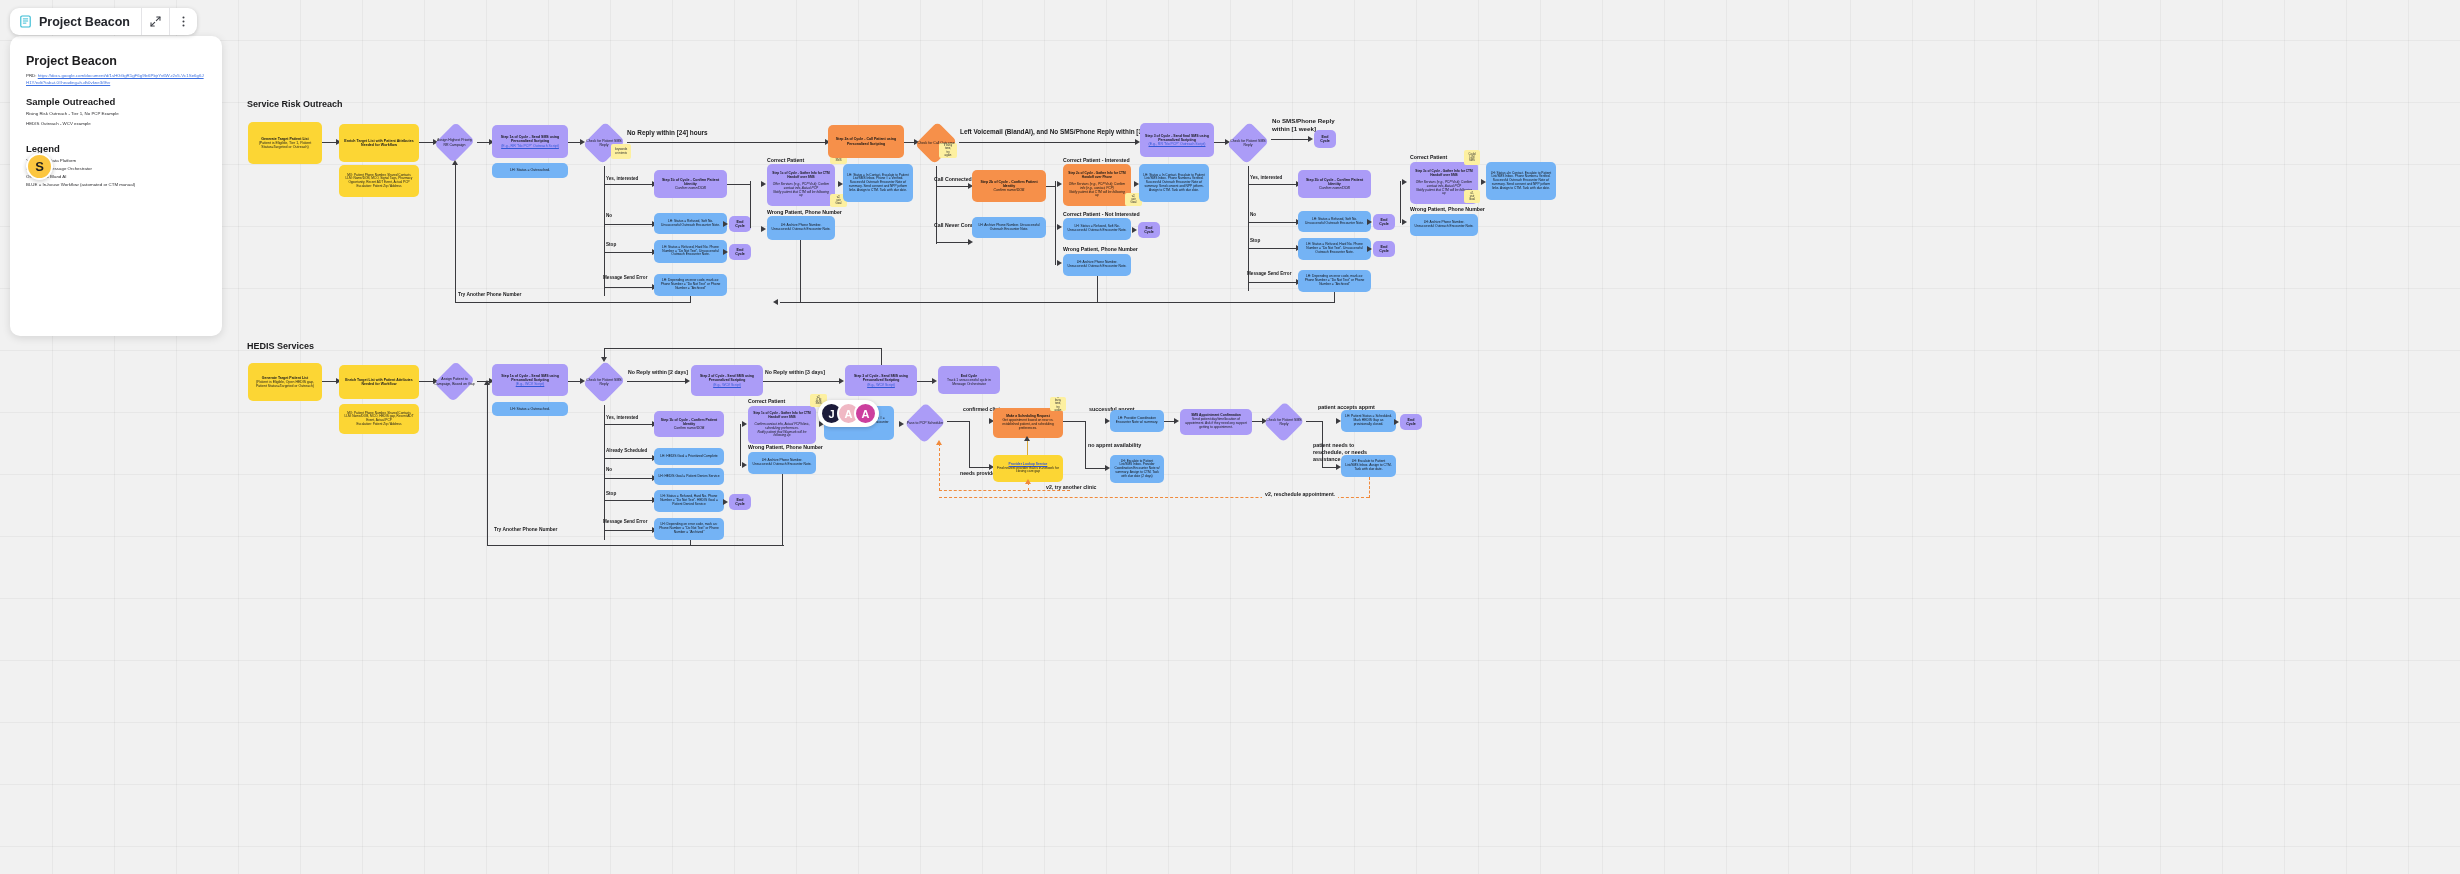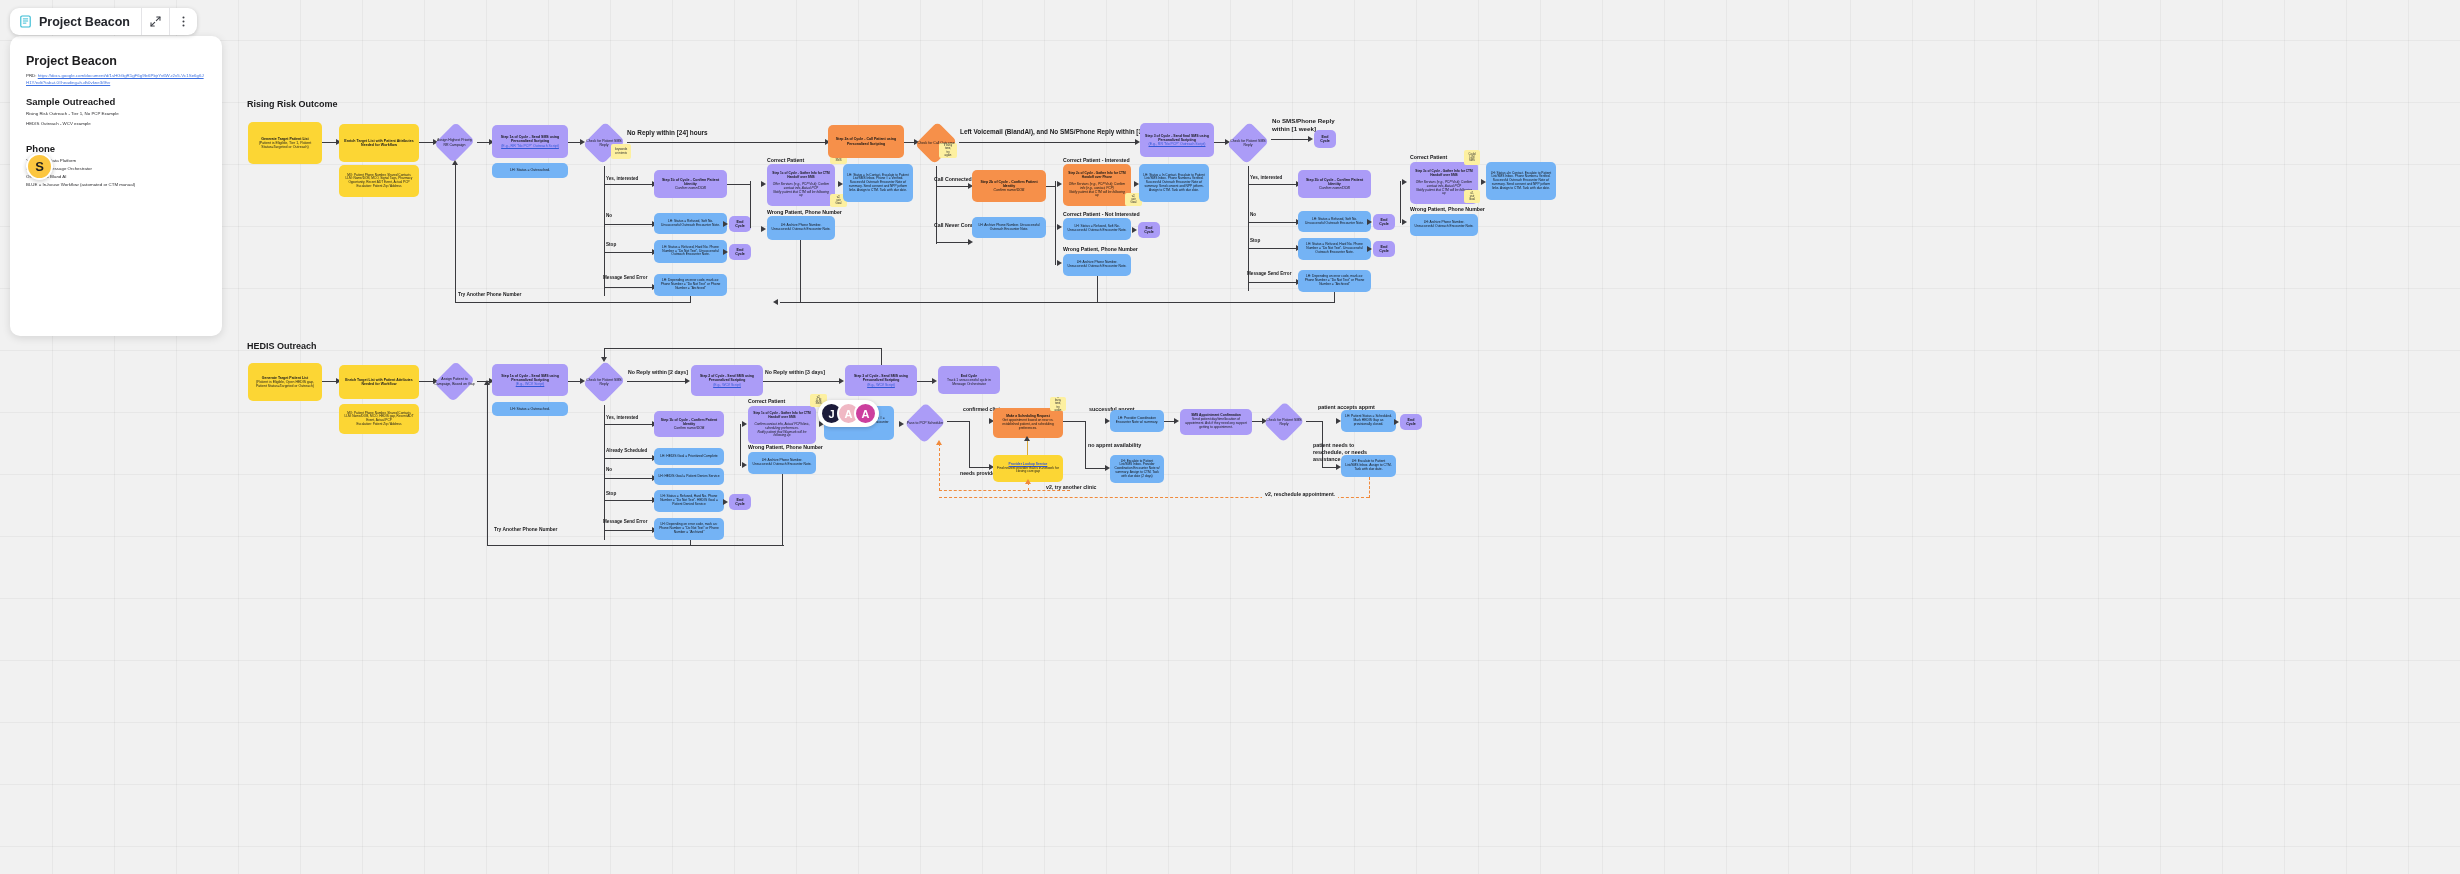--- a/index.html
+++ b/index.html
@@ -155,30 +155,30 @@
 
 <div id="doc-panel">
   <h1>Project Beacon</h1>
   <div class="prd">
     <span>PRD:</span>
     <a href="#">https://docs.google.com/document/d/1sHGGgR1gF6g9le6PbjrYv6W-r2v5-Vc1Se6g6JH1Y/edit?tab=t.0#heading=h.dh0vkne3i9hv</a>
   </div>
   <h2>Sample Outreached</h2>
   <p>Rising Risk Outreach - Tier 1, No PCP Example</p>
   <p>HEDIS Outreach - WCV example</p>
-  <h2 style="margin-top:16px">Phone</h2>
+  <h2 style="margin-top:16px">Legend</h2>
   <div class="leg">YELLOW = Data Platform</div>
   <div class="leg">PURPLE = Message Orchestrator</div>
   <div class="leg">ORANGE = Bland AI</div>
   <div class="leg">BLUE = In-house Workflow (automated or CTM manual)</div>
 </div>
 <div id="avatar-s">S</div>
 
-<div class="sect-title" style="left:247px; top:99px;">Rising Risk Outcome</div>
-<div class="sect-title" style="left:247px; top:341px;">HEDIS Outreach</div>
+<div class="sect-title" style="left:247px; top:99px;">Service Risk Outreach</div>
+<div class="sect-title" style="left:247px; top:341px;">HEDIS Services</div>
 
 <div class="node yellow" style="left:248px; top:122px; width:74px; height:42px; font-size:3.6px;">
   <div class="inner">
     <span class="ttl">Generate Target Patient List</span>
     <span class="sub">(Patient is Eligible, Tier 1, Patient Status=Targeted or Outreach)</span>
   </div>
 </div>
 <div class="ln lnh" style="left:322px; top:142px; width:16px;"></div>
 <div class="arw r" style="left:336px; top:139px;"></div>
 

